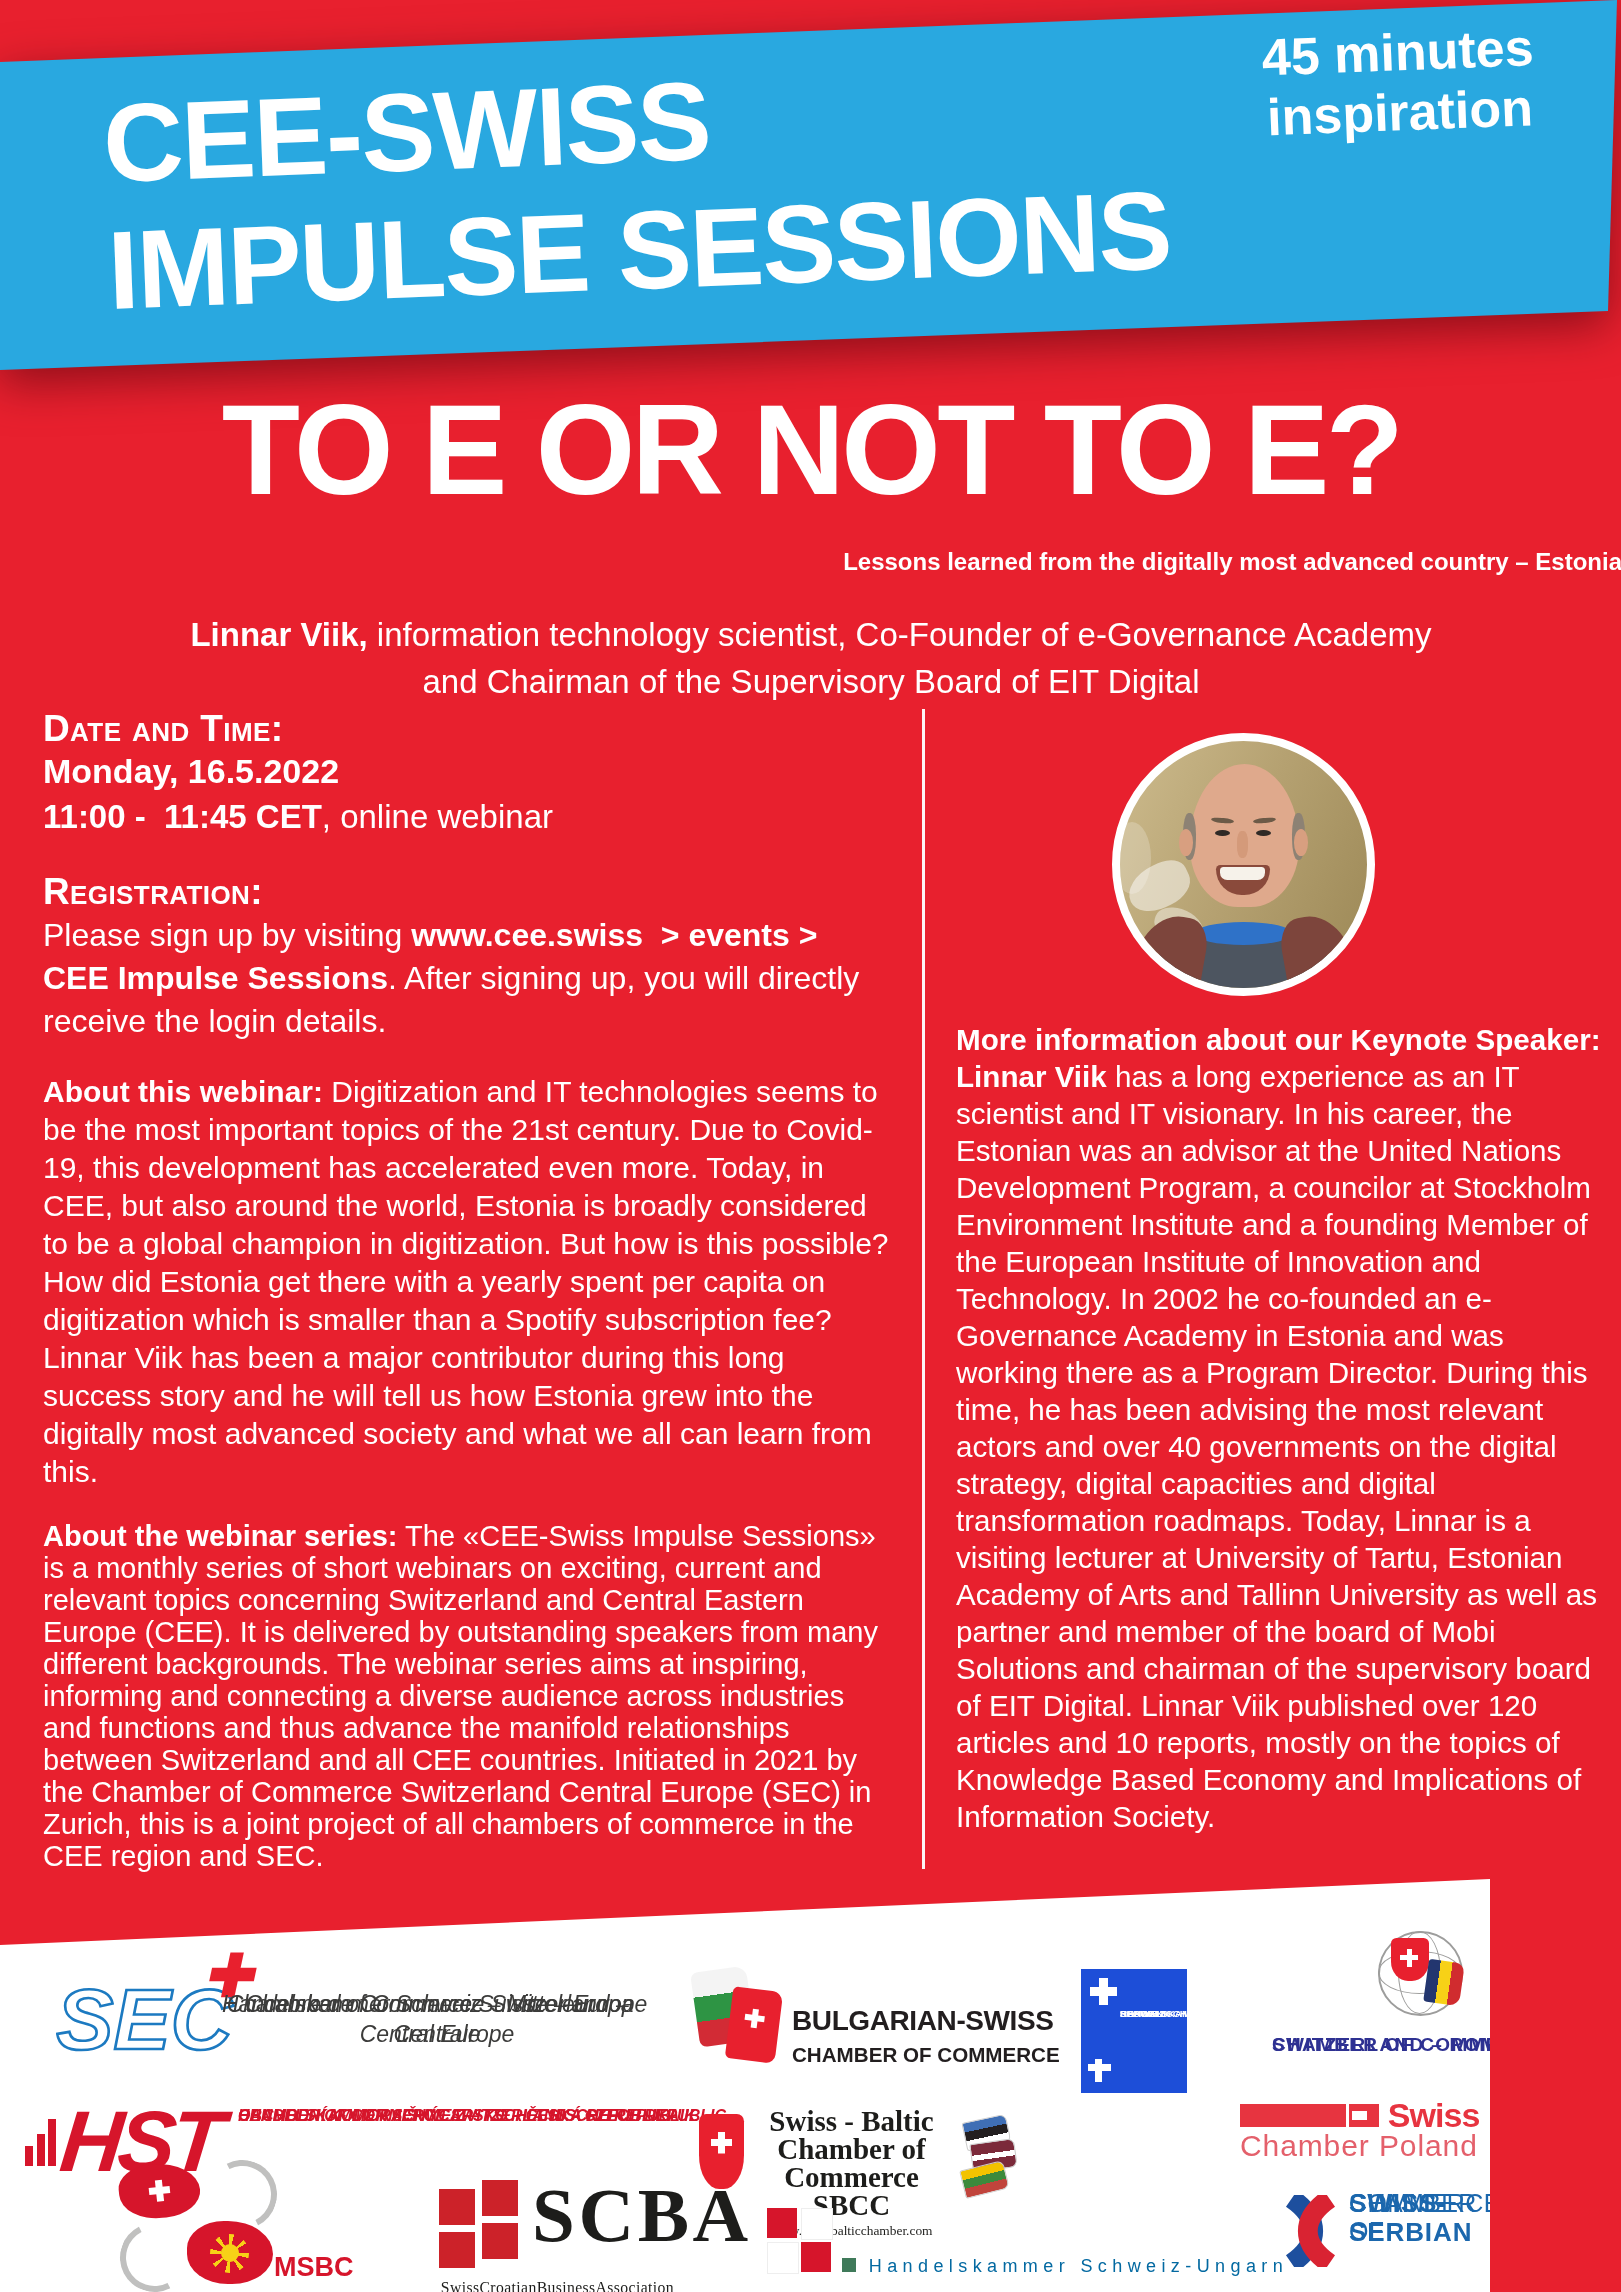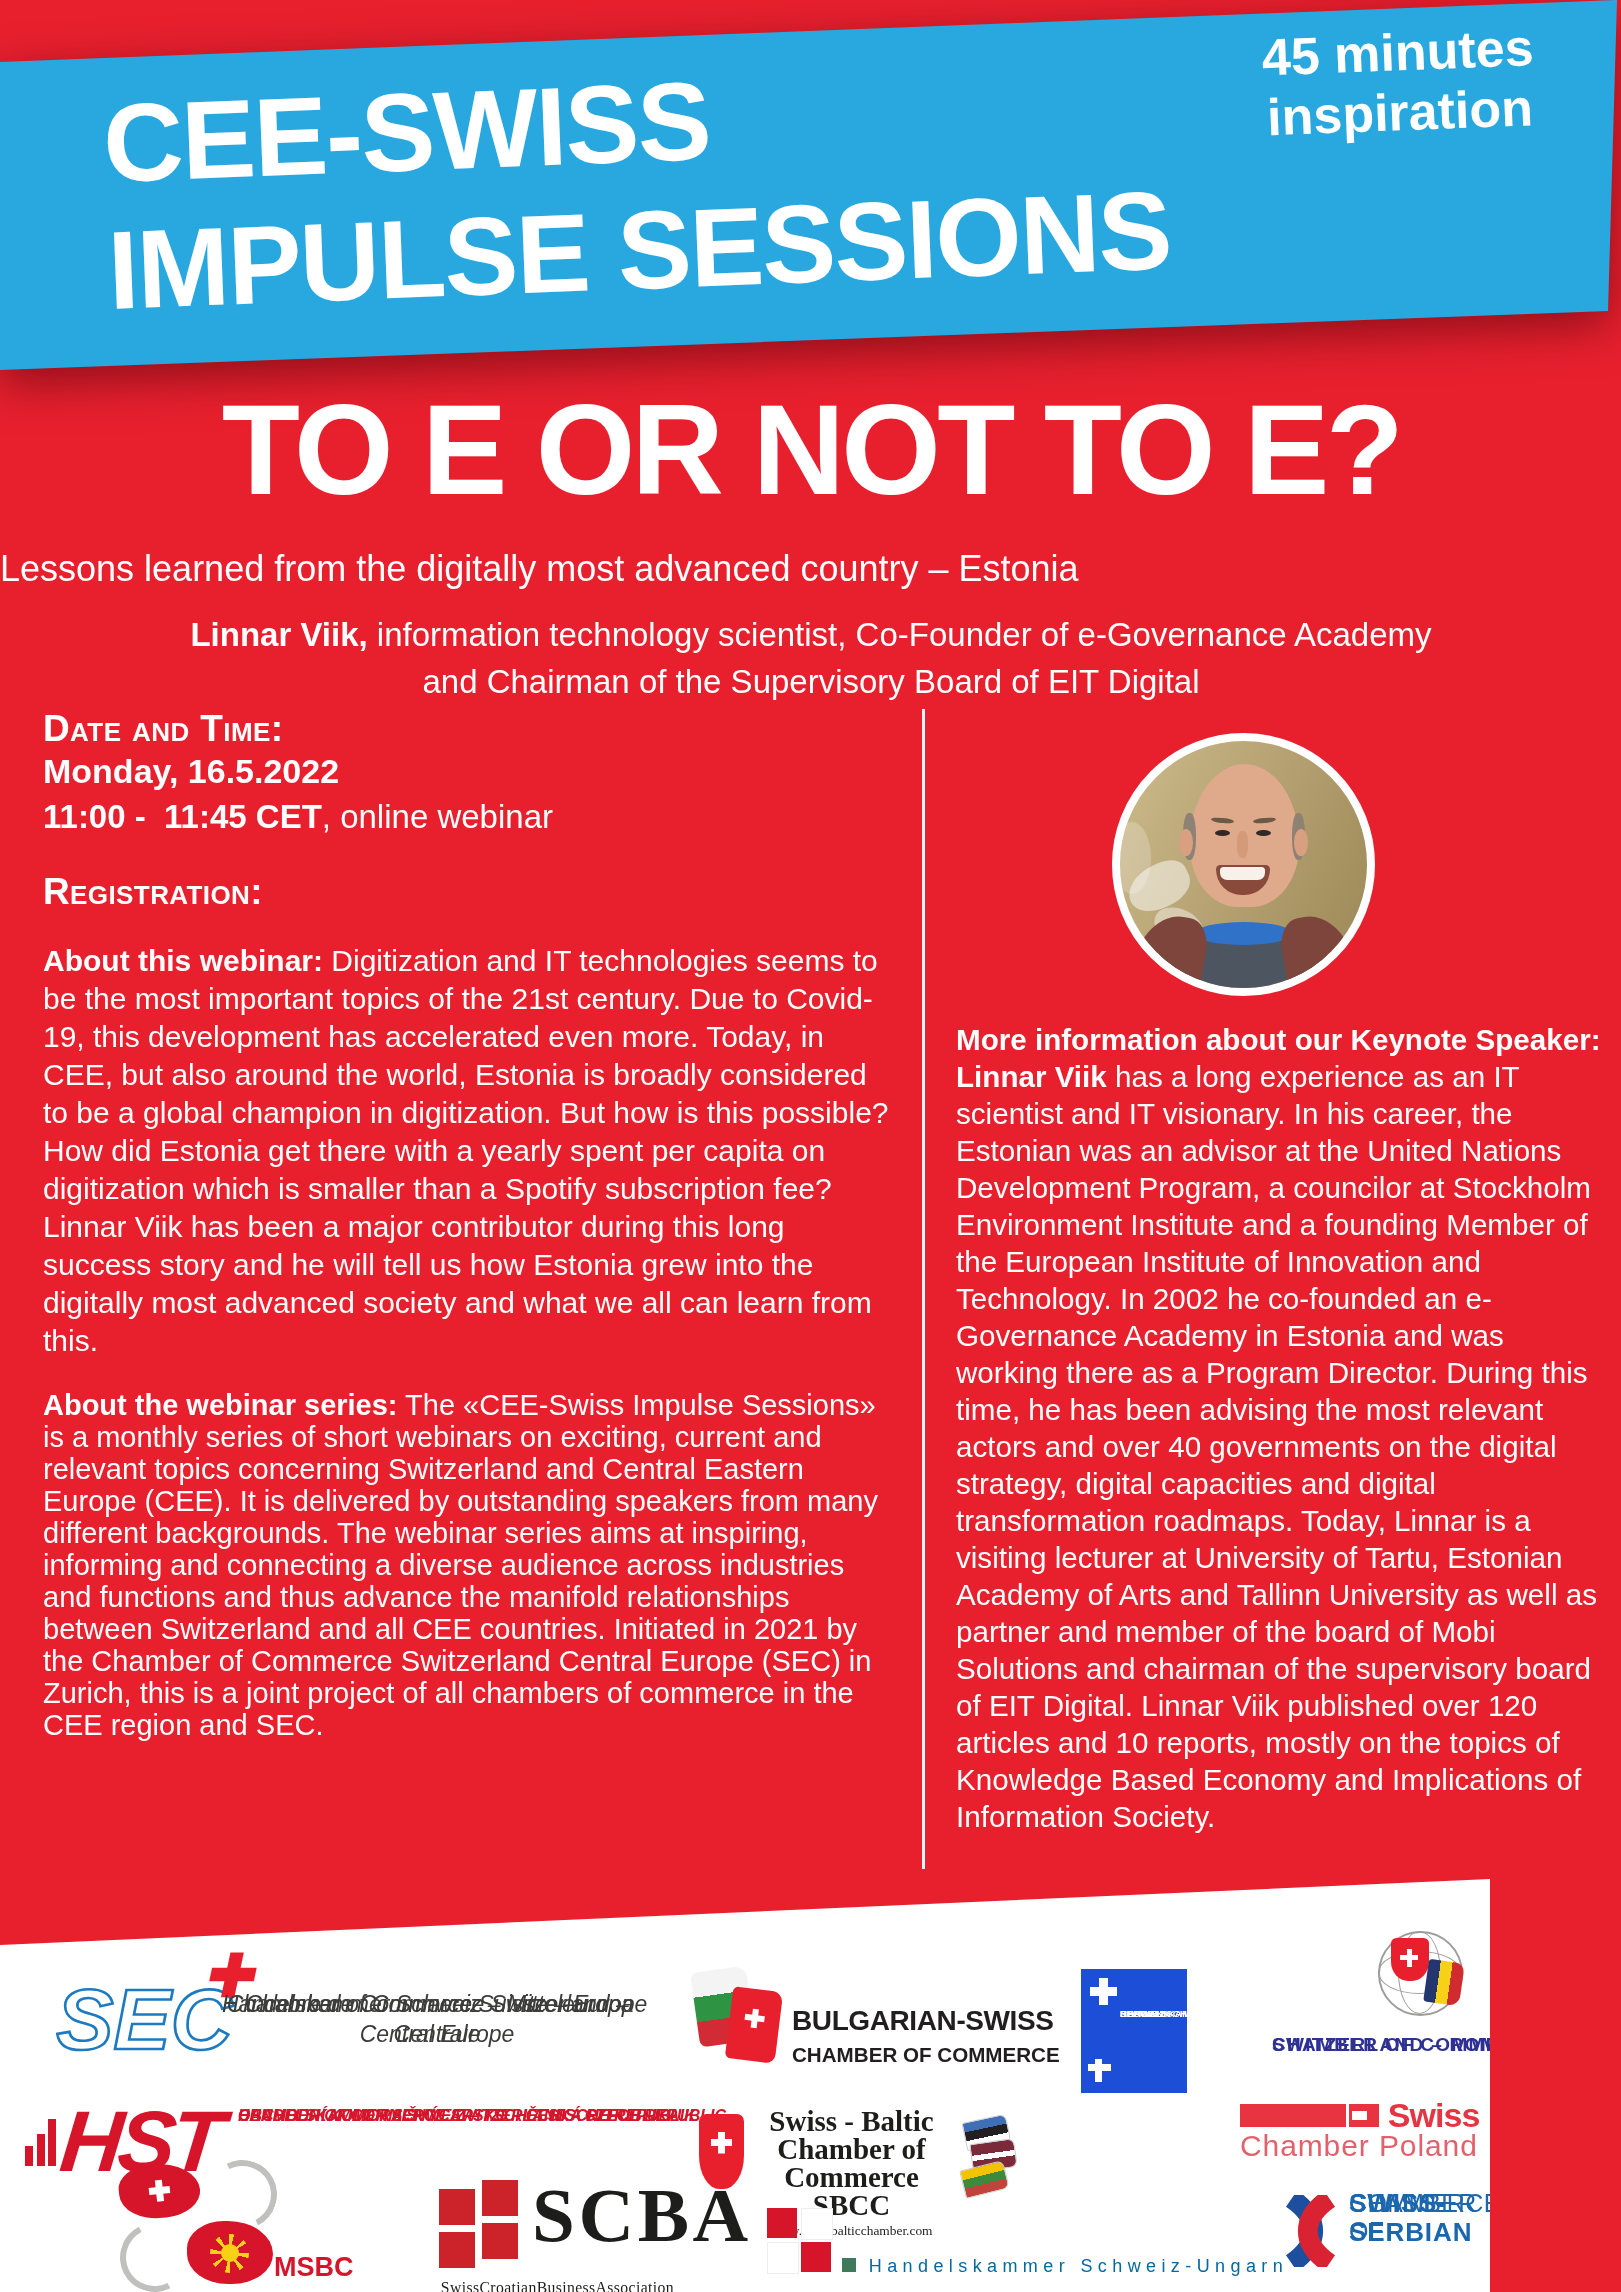--- a/index.html
+++ b/index.html
@@ -16,22 +16,22 @@
   .band-title{position:absolute;left:100px;top:23px;font-weight:bold;font-size:111px;
               line-height:127px;letter-spacing:-1.8px;color:#fff;white-space:nowrap;}
   .band-title span{display:block;}
   .band-badge{position:absolute;left:1218px;top:14.3px;width:358px;text-align:center;
               font-weight:bold;font-size:52px;line-height:60px;color:#fff;}
   .band-badge span{display:block;}
 
   
   .title{position:absolute;left:0;top:376px;width:100%;margin:0;text-align:center;
          font-size:128px;font-weight:bold;letter-spacing:-3.6px;white-space:nowrap;}
-  .sub1{position:absolute;left:0;top:548px;width:100%;text-align:left;
-        font-size:36px;font-weight:normal;}
+  .sub1{position:absolute;left:0;top:548px;width:100%;text-align:right;
+        font-size:24px;font-weight:bold;}
   .sub2{position:absolute;left:0;top:616px;width:100%;text-align:center;font-size:33px;}
   .sub3{position:absolute;left:0;top:663px;width:100%;text-align:center;font-size:33px;}
 
   
   .lcol{position:absolute;left:43px;top:708px;width:849px;}
   .sc{font-variant:small-caps;font-weight:bold;font-size:37px;line-height:41px;letter-spacing:0.4px;}
   .dateline{font-weight:bold;font-size:34px;line-height:45px;}
   .timeline{font-size:33px;line-height:45px;}
   .mt1{margin-top:32px;}
   .pre{white-space:pre-wrap;}
@@ -227,20 +227,21 @@
   <h1 class="title">TO E OR NOT TO E?</h1>
   <div class="sub1">Lessons learned from the digitally most advanced country – Estonia</div>
   <div class="sub2"><b>Linnar Viik,</b><span> information technology scientist, Co-Founder of e-Governance Academy</span></div>
   <div class="sub3">and Chairman of the Supervisory Board of EIT Digital</div>
 
   <div class="lcol">
     <div class="sc">Date and Time:</div>
     <div class="dateline">Monday, 16.5.2022</div>
     <div class="timeline"><b class="pre">11:00 -  11:45 CET</b><span>, online webinar</span></div>
     <div class="sc mt1">Registration:</div>
+    <p class="reg"><span>Please sign up by visiting </span><b class="pre">www.cee.swiss  &gt; events &gt; CEE Impulse Sessions</b><span>. After signing up, you will directly receive the login details.</span></p>
     <p class="para p1"><b>About this webinar:</b><span> Digitization and IT technologies seems to be the most important topics of the 21st century. Due to Covid-19, this development has accelerated even more. Today, in CEE, but also around the world, Estonia is broadly considered to be a global champion in digitization. But how is this possible? How did Estonia get there with a yearly spent per capita on digitization which is smaller than a Spotify subscription fee? Linnar Viik has been a major contributor during this long success story and he will tell us how Estonia grew into the digitally most advanced society and what we all can learn from this.</span></p>
     <p class="para p2"><b>About the webinar series:</b><span> The «CEE-Swiss Impulse Sessions» is a monthly series of short webinars on exciting, current and relevant topics concerning Switzerland and Central Eastern Europe (CEE). It is delivered by outstanding speakers from many different backgrounds. The webinar series aims at inspiring, informing and connecting a diverse audience across industries and functions and thus advance the manifold relationships between Switzerland and all CEE countries. Initiated in 2021 by the Chamber of Commerce Switzerland Central Europe (SEC) in Zurich, this is a joint project of all chambers of commerce in the CEE region and SEC.</span></p>
   </div>
 
   <div class="divider"></div>
 
   <div class="photo">
     <div class="ph-blob1"></div>
     <div class="ph-blob2"></div>
     <div class="ph-blob3"></div>

